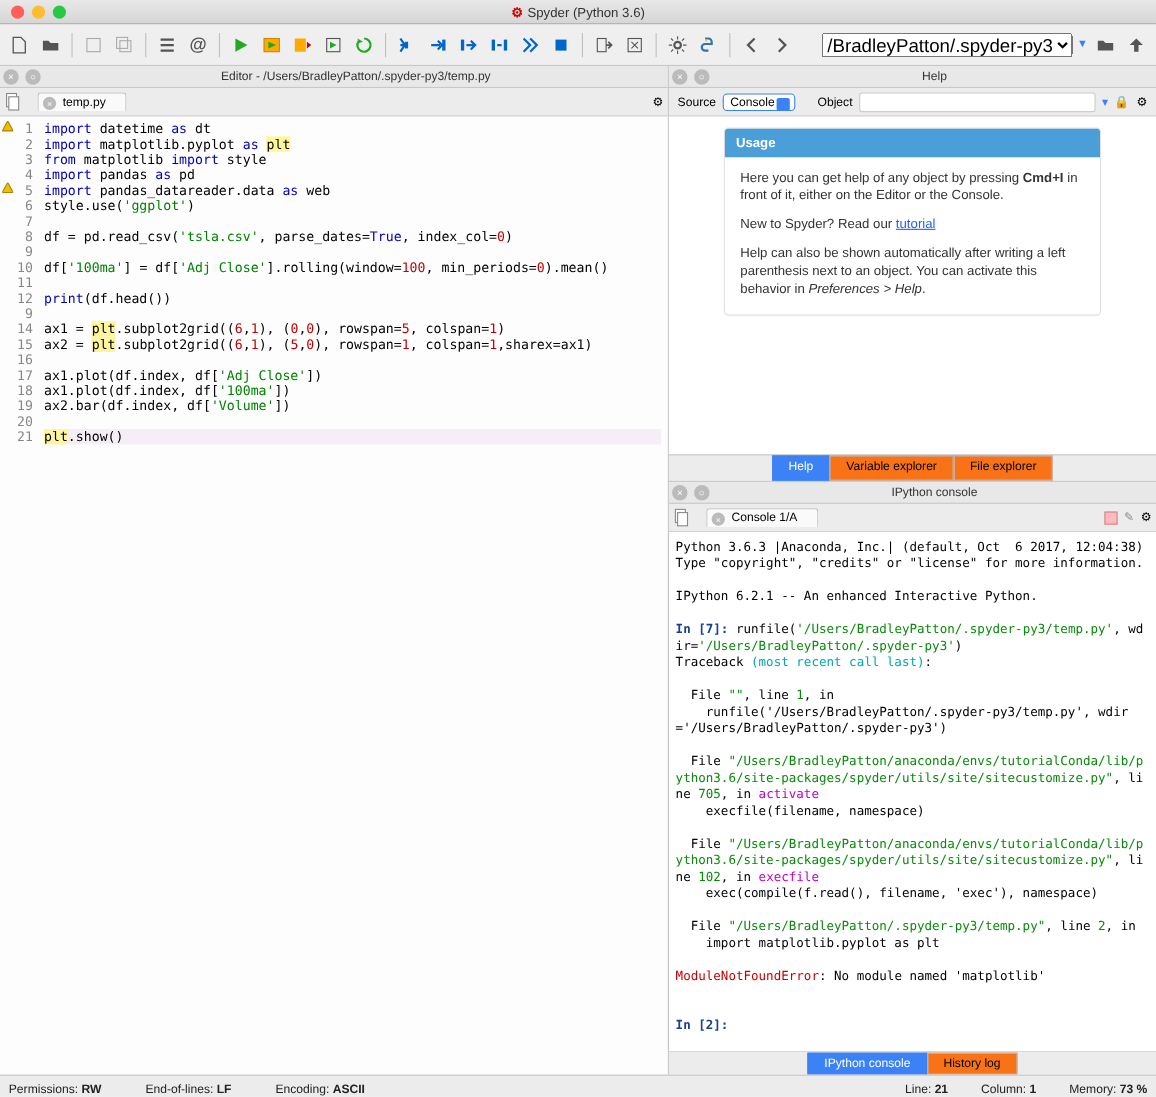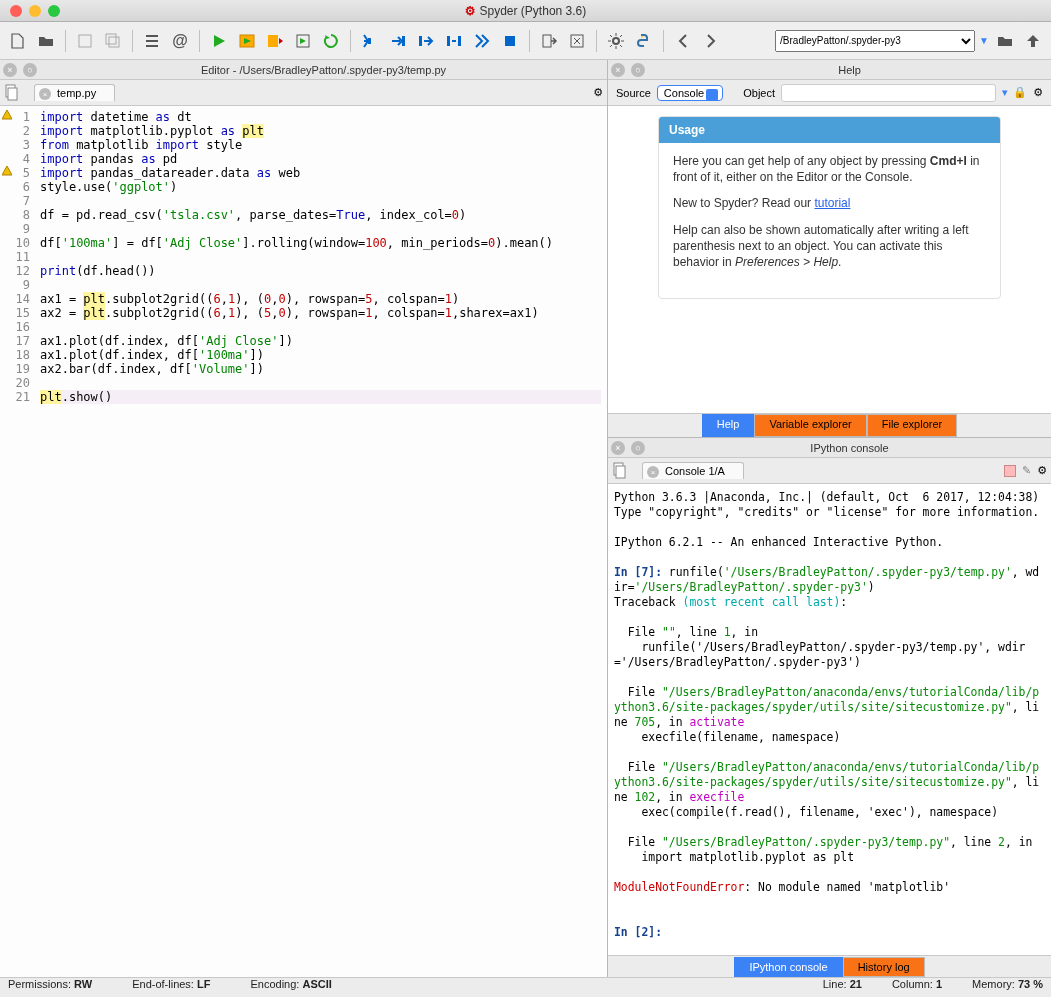--- a/index.html
+++ b/index.html
@@ -7,21 +7,21 @@
 .titlebar { height: 22px; background: linear-gradient(#e8e8e8,#d6d6d6); display:flex; align-items:center; border-bottom:1px solid #b0b0b0; position:relative; }
 .traffic { display:flex; gap:7px; padding-left:10px; }
 .tl { width:12px; height:12px; border-radius:50%; }
 .tl.red{background:#ff5f57;} .tl.yel{background:#febc2e;} .tl.grn{background:#28c840;}
 .titlebar .title{position:absolute; left:0; right:0; text-align:center; font-size:12px; color:#333;}
 .titlebar .spy{color:#c00; font-weight:bold; margin-right:4px;}
 .toolbar{height:38px; background:#efefef; border-bottom:1px solid #c8c8c8; display:flex; align-items:center; padding:0 6px; gap:4px;}
 .tb-ic{width:24px; height:24px; display:flex; align-items:center; justify-content:center; cursor:pointer; border-radius:3px;}
 .tb-sep{width:1px; height:22px; background:#c0c0c0; margin:0 3px;}
 .tb-path{flex:0 0 auto; margin-left:auto; display:flex; align-items:center; gap:4px;}
-.tb-path select{width:200px; height:22px; font-size:10px;}
+.tb-path select{width:228px; height:22px; font-size:17px;}
 .workspace{flex:1; display:flex; overflow:hidden;}
 .col-left{width:608px; display:flex; flex-direction:column; border-right:1px solid #b8b8b8;}
 .col-right{flex:1; display:flex; flex-direction:column;}
 .pane-hdr{height:20px; background:#e8e8e8; border-bottom:1px solid #c8c8c8; display:flex; align-items:center; position:relative; font-size:11px; color:#333;}
 .pane-hdr .x{width:14px;height:14px;border-radius:50%;background:#bbb;display:flex;align-items:center;justify-content:center;margin:0 3px;cursor:pointer;font-size:9px;color:#fff;}
 .pane-hdr .ttl{flex:1; text-align:center;}
 .tabrow{height:26px; background:#ececec; border-bottom:1px solid #c8c8c8; display:flex; align-items:center; padding:0 4px;}
 .tabrow .doc-ic{width:16px;height:18px;margin-right:6px;}
 .tab{background:#fafafa; border:1px solid #c0c0c0; border-bottom:none; border-radius:3px 3px 0 0; padding:2px 18px 2px 22px; margin-left:8px; font-size:11px; position:relative;}
 .tab .xx{position:absolute; left:4px; top:3px; width:12px;height:12px;border-radius:50%;background:#bbb;color:#fff;font-size:8px;display:flex;align-items:center;justify-content:center;}
@@ -33,31 +33,31 @@
 .code{flex:1; padding:4px 6px; white-space:pre; color:#000;}
 .code .kw{color:#0000b8;} .code .str{color:#008200;} .code .num{color:#c00000;}
 .hl{background:#fff59d;} .curline{background:#f6eef6;}
 .help-top{height:26px; display:flex; align-items:center; padding:0 8px; gap:6px; border-bottom:1px solid #c8c8c8; background:#ececec;}
 .help-top label{font-size:11px;}
 .sel{background:#fff;border:1px solid #3b82f6;border-radius:4px;padding:1px 18px 1px 6px;position:relative;font-size:11px;}
 .sel::after{content:'';position:absolute;right:4px;top:3px;width:12px;height:12px;background:#3b82f6;border-radius:2px;}
 .obj-in{flex:1; border:1px solid #ccc; border-radius:3px; height:18px; background:#fff;}
 .help-body{flex:1; background:#fff; padding:10px 50px 10px 50px; overflow:auto; font-size:12px; font-family:Arial,sans-serif; color:#333;}
 .usage-h{background:#4a9fd8; color:#fff; padding:6px 10px; font-weight:bold; border-radius:3px 3px 0 0; margin-bottom:10px;}
-.usage-box{border:1px solid #e0e0e0; border-radius:4px; padding:0 0 18px 0;}
+.usage-box{border:1px solid #e0e0e0; border-radius:4px; padding:0 0 6px 0;}
 .usage-box p{padding:0 14px 10px 14px; line-height:1.35;}
 .lnk{color:#2563eb; text-decoration:underline;}
 .help-tabs{height:24px; display:flex; justify-content:center; gap:0; border-top:1px solid #c8c8c8; background:#ececec;}
 .htab{padding:3px 14px; border:1px solid #bbb; font-size:11px; background:#f97316; cursor:pointer;}
 .htab.active{background:#3b82f6;color:#fff;border-color:#3b82f6;}
 .console-wrap{flex:1; display:flex; flex-direction:column; min-height:0;}
 .console{flex:1; background:#fff; padding:6px; font-family:Menlo,Monaco,Consolas,monospace; font-size:11.4px; line-height:15px; overflow:auto; white-space:pre-wrap; word-break:break-all;}
 .c-in{color:#17418f; font-weight:bold;} .c-g{color:#0a8a0a;} .c-r{color:#c00;margin-top:40px;} .c-m{color:#c000c0;} .c-cy{color:#0aa;}
 .btm-tabs{height:22px; display:flex; justify-content:center; align-items:center; gap:0; border-top:1px solid #c8c8c8; background:#ececec;}
-.status{height:20px; background:#ececec; border-top:1px solid #c8c8c8; display:flex; align-items:flex-start; font-size:11px; color:#222; padding:0 8px; gap:40px;}
+.status{height:20px; background:#ececec; border-top:1px solid #c8c8c8; display:flex; align-items:flex-end; font-size:11px; color:#222; padding:0 8px; gap:40px;}
 .status .r{margin-left:auto; display:flex; gap:30px;}
 svg{display:block;}
 .ico{width:18px;height:18px;}
 </style>
 </head>
 <body>
 
 <div class="titlebar">
   <div class="traffic">
     <div class="tl red"></div>

